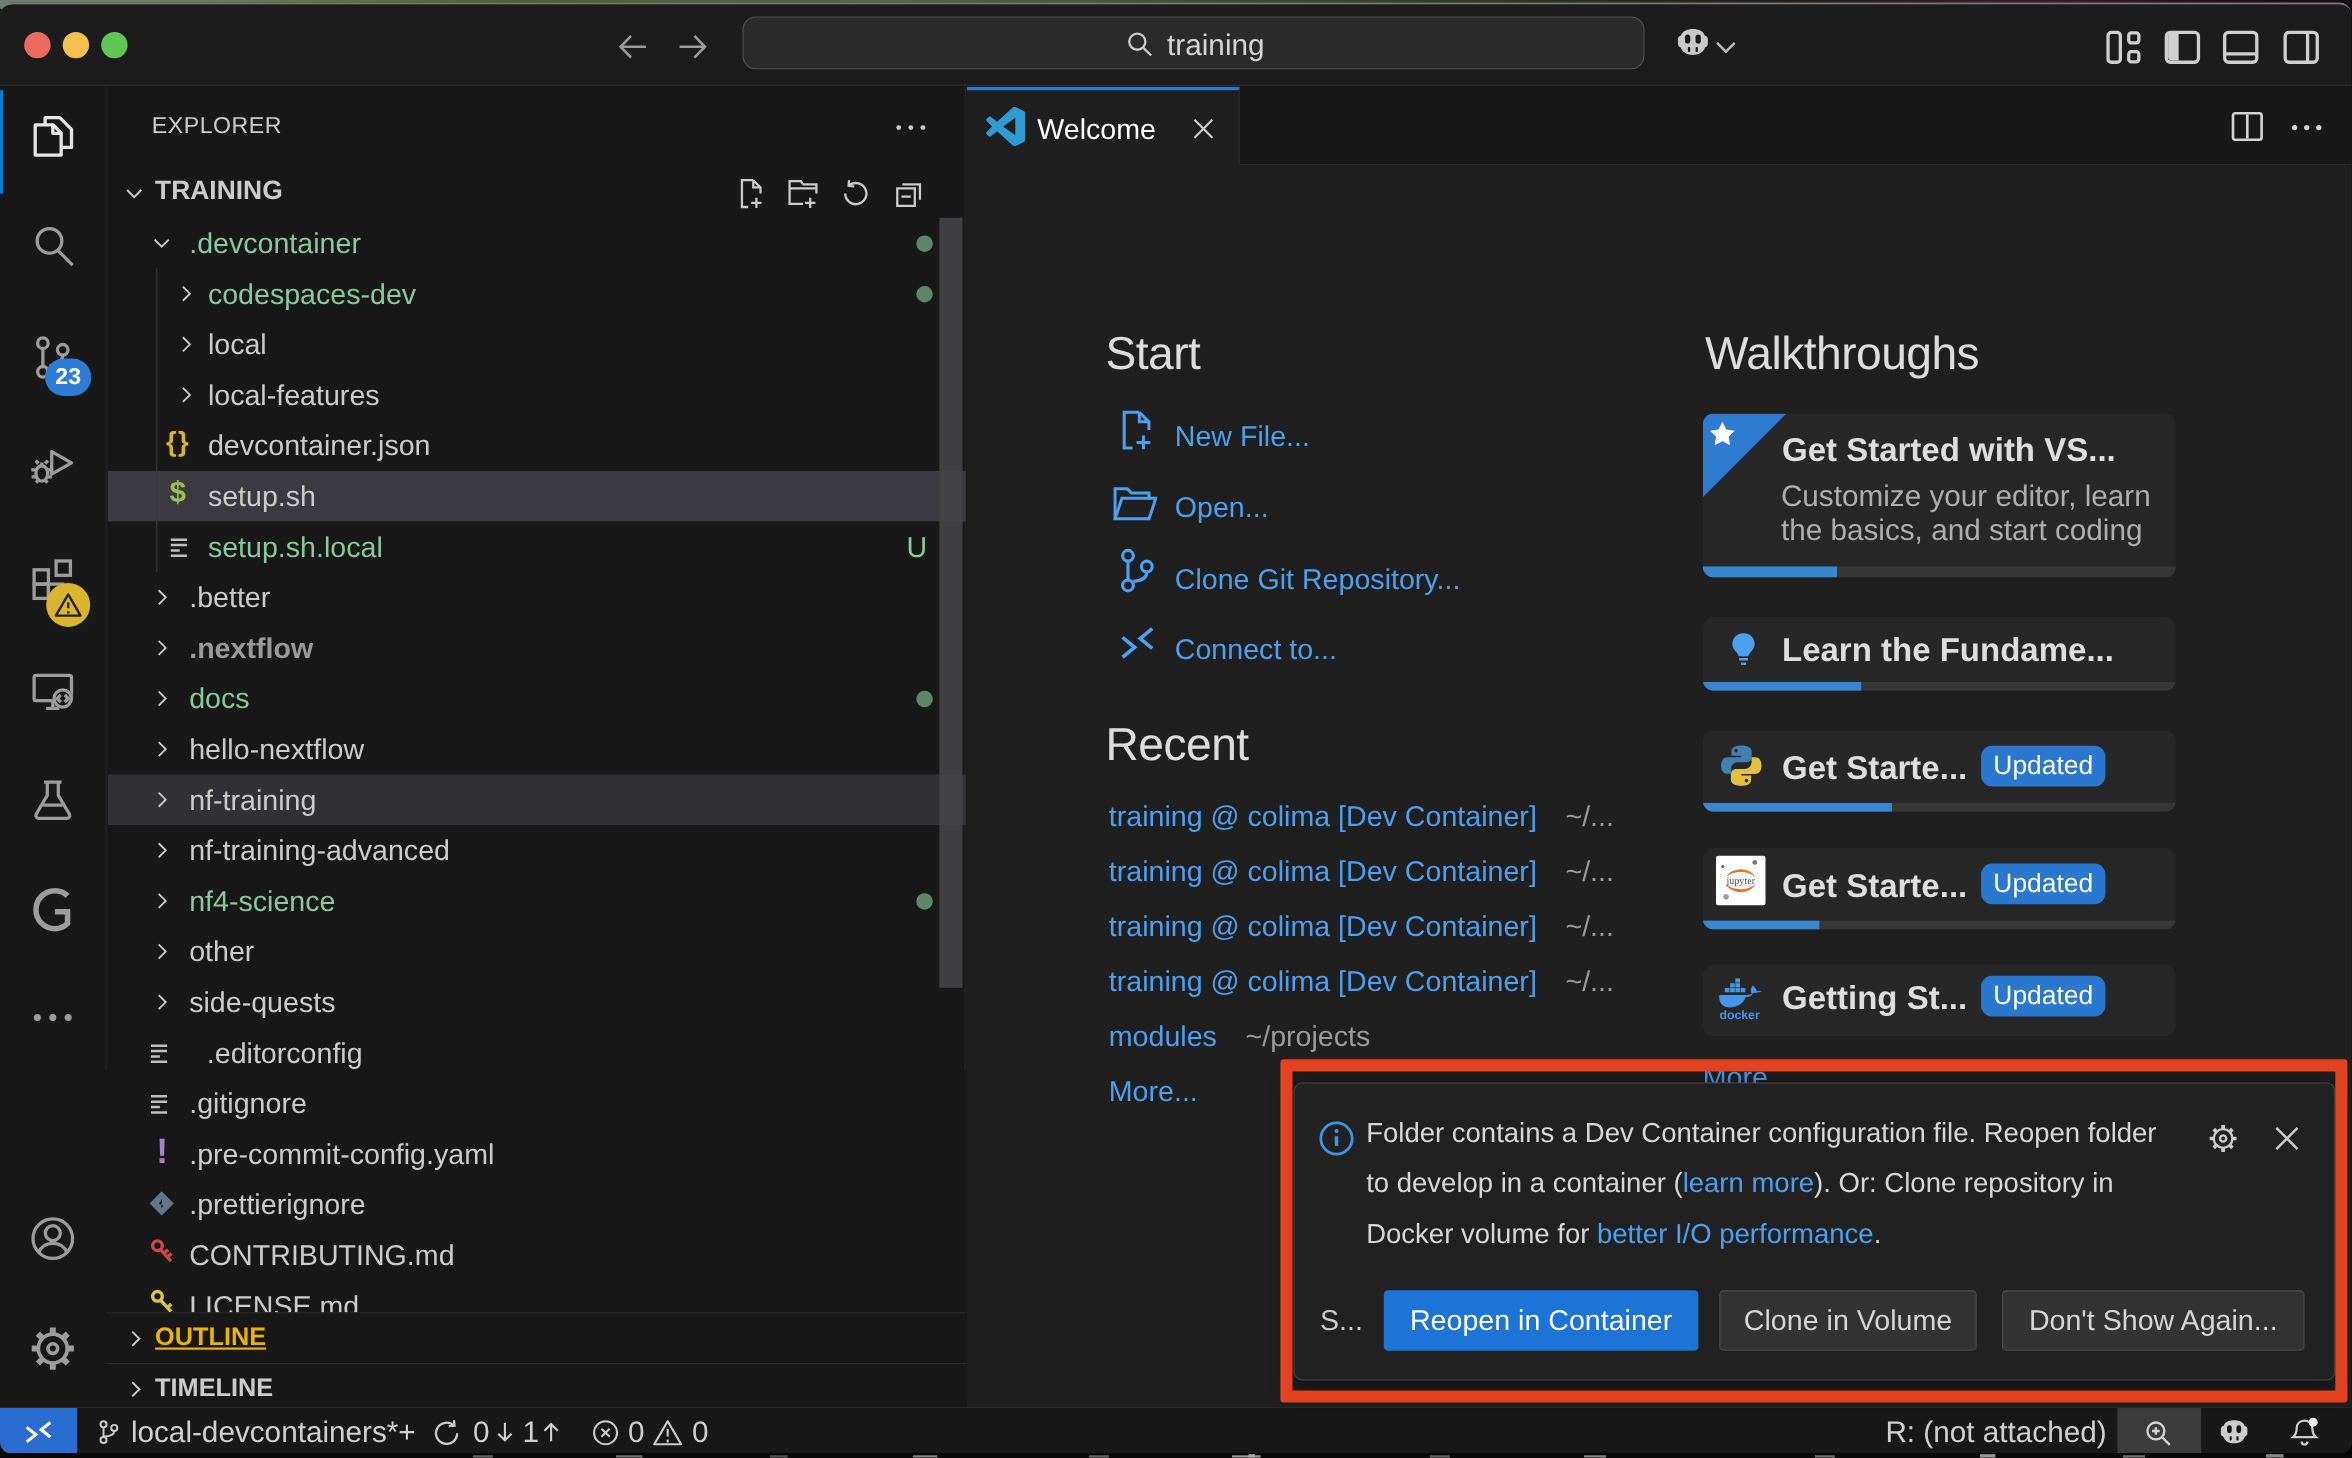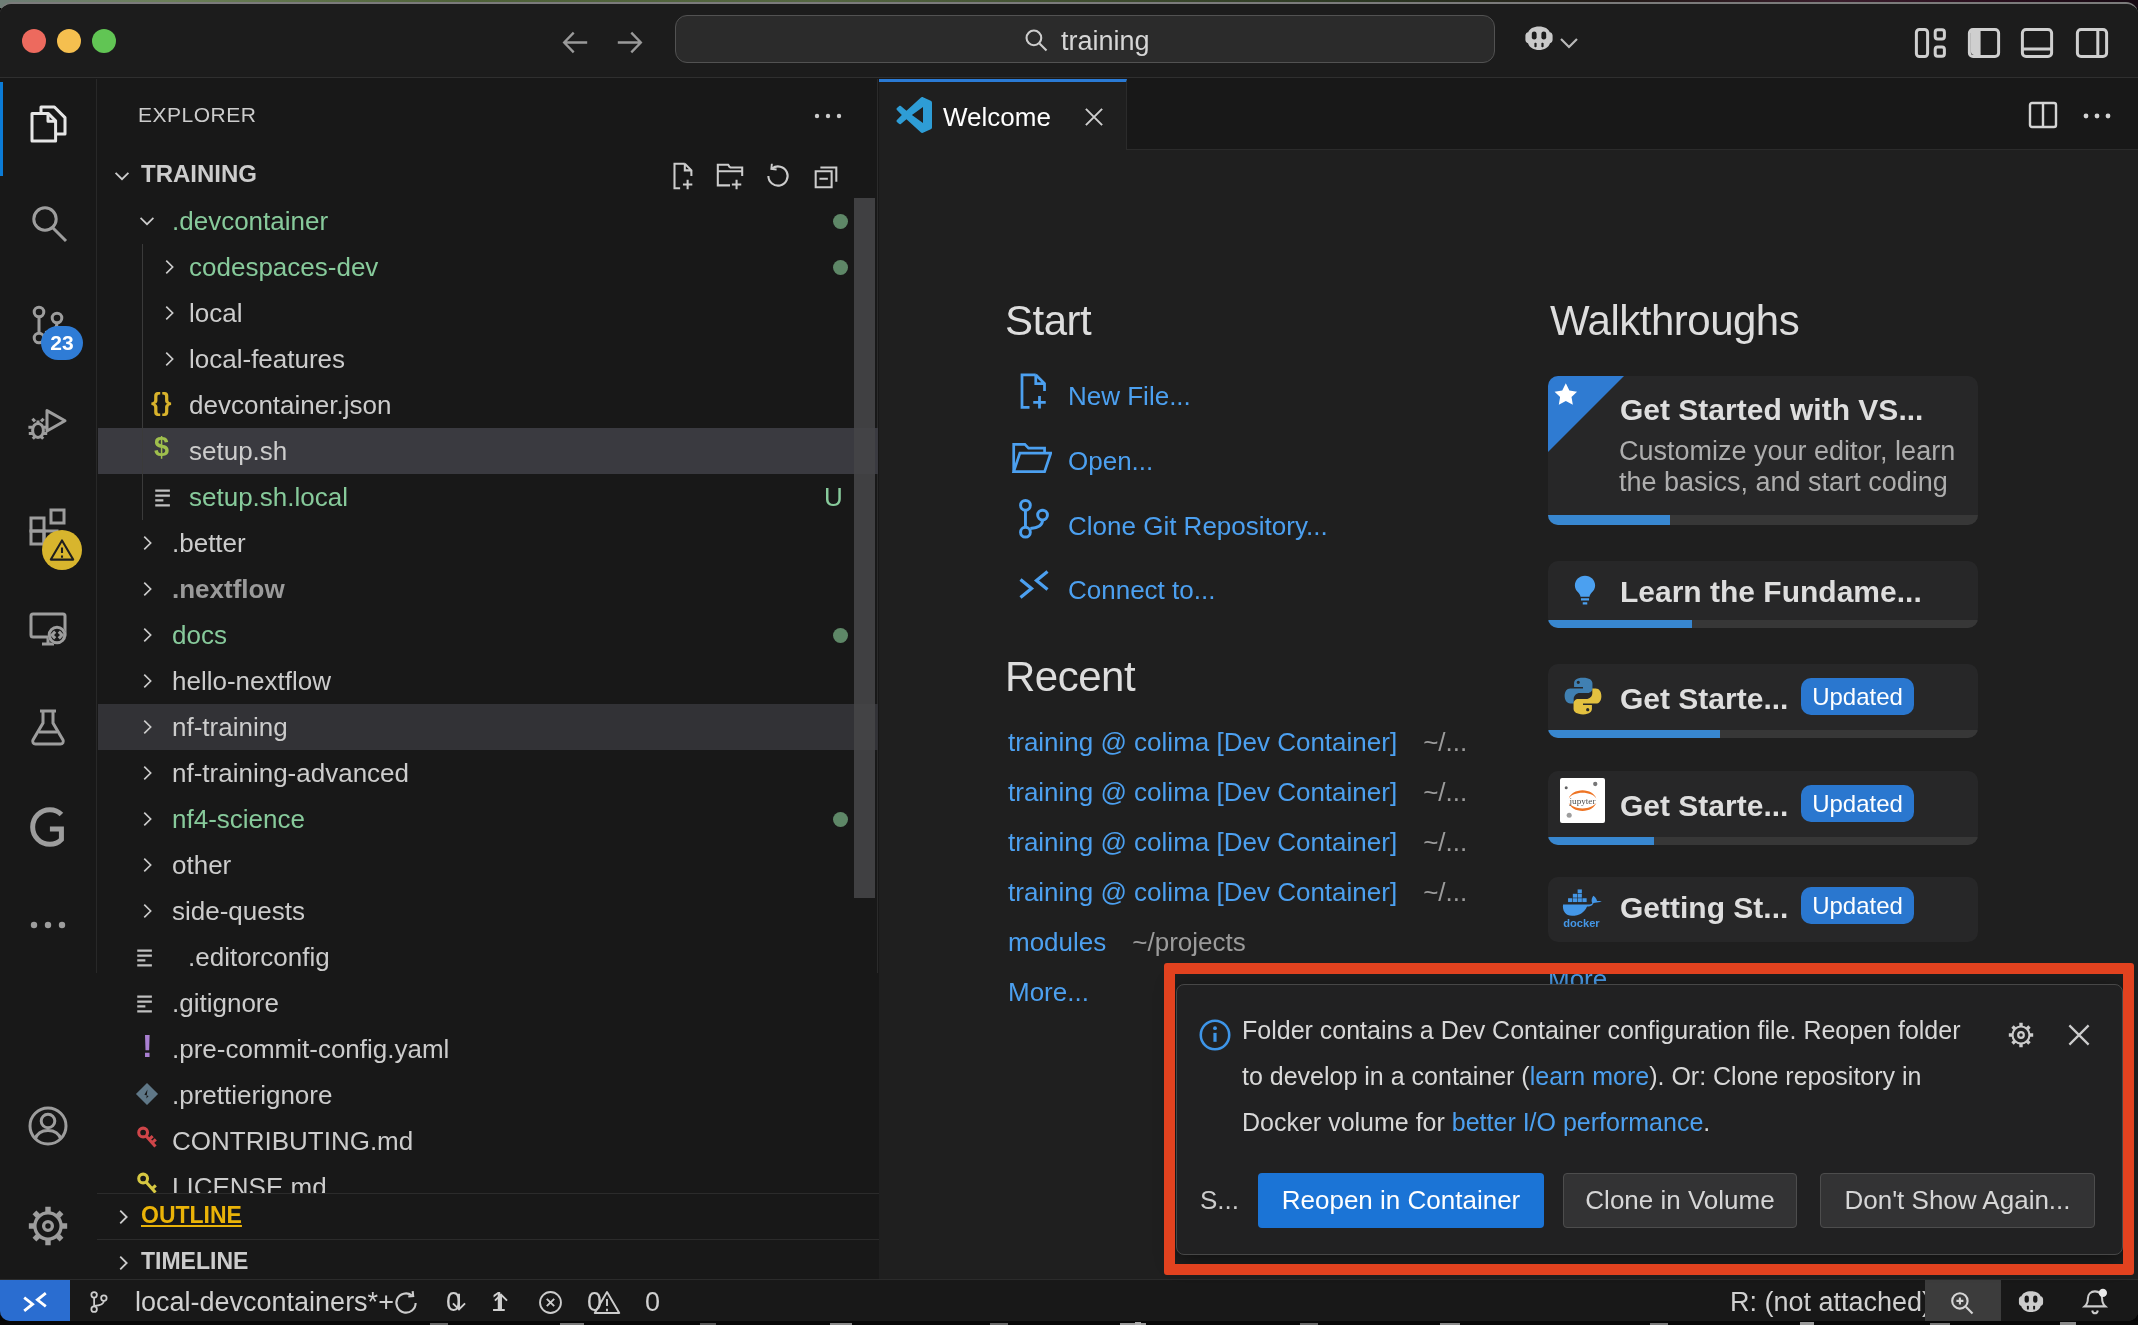--- a/index.html
+++ b/index.html
@@ -30,21 +30,21 @@
   .grey { color:#9a9a9a !important;font-weight:bold; }
   
   #editor { position:absolute; left:879px; top:75px; width:1259px; height:1246px; background:#1f1f1f; }
   #tabbar { position:absolute; left:0; top:0; width:1259px; height:71px; background:#181818; }
   #tab1 { position:absolute; left:0; top:0; width:248px; height:71px; background:#1f1f1f; border-top:3px solid #2a7ad4; border-right:1px solid #2b2b2b; }
   .h1 { position:absolute; font-size:42px; color:#dddddd; font-weight:500; letter-spacing:-0.5px; }
   .lnk { color:#4ca0f0; }
   .startrow { position:absolute; font-size:26px; color:#4ca0f0; }
   
   #statusbar { position:absolute; left:0; top:1275px; width:2138px; height:44px; background:#181818; border-top:1px solid #2b2b2b; color:#cfcfcf; }
-  .sbtxt { font-size:27px; color:#d0d0d0;margin-left:16px; }
+  .sbtxt { font-size:27px; color:#d0d0d0; }
   svg { display:block; }
 </style>
 </head>
 <body>
 <div id="desktop"></div>
 <div id="win">
   <div id="titlebar">
     <div class="tl" style="left:22px; background:#ed6a5e;"></div>
     <div class="tl" style="left:57px; background:#f5bf4f;"></div>
     <div class="tl" style="left:92px; background:#61c554;"></div>

